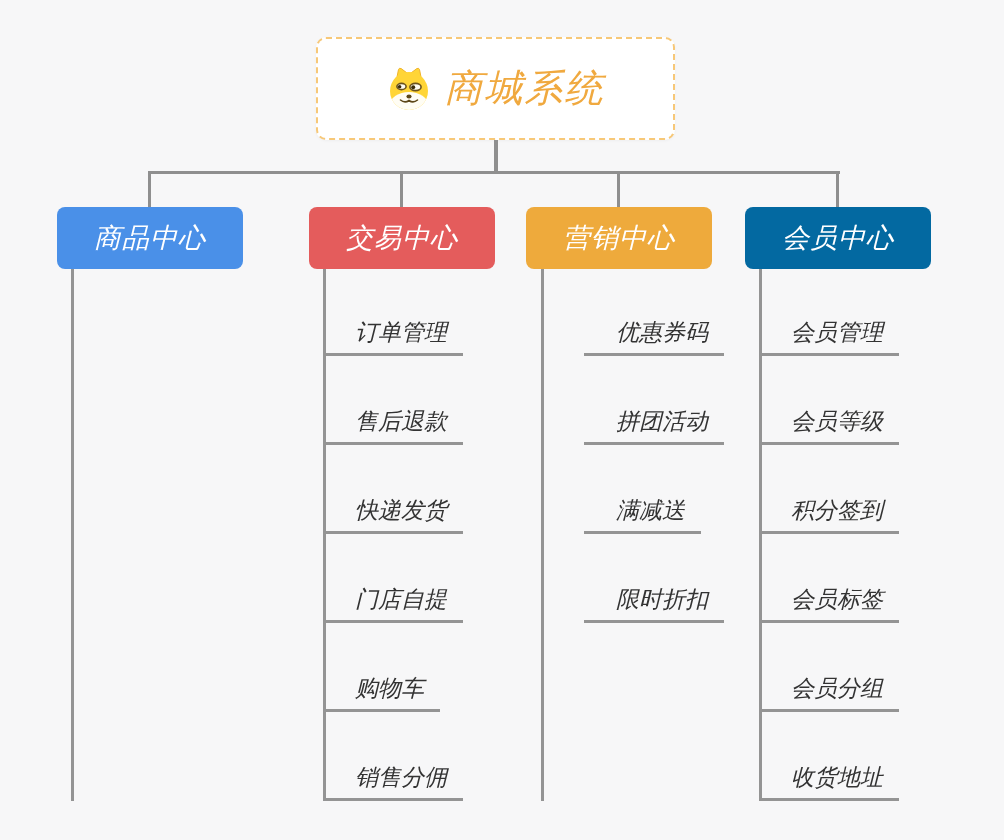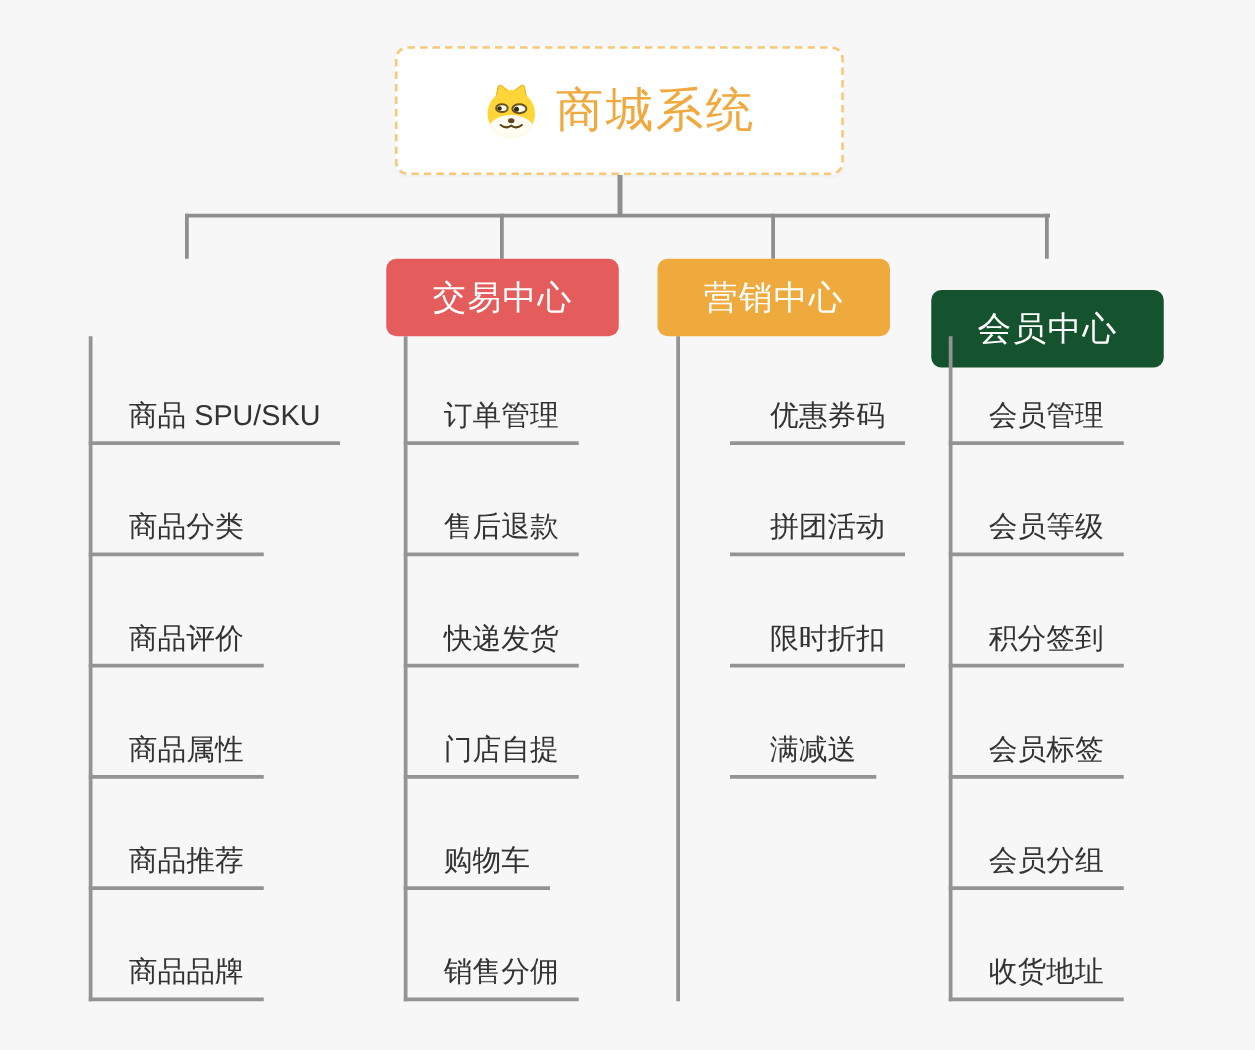--- a/index.html
+++ b/index.html
@@ -6,20 +6,21 @@
   body {
     font-family: "Liberation Sans", "DejaVu Sans", sans-serif;
     background: #f7f7f8;
   }
   .canvas {
     position: relative;
     width: 1004px;
     height: 840px;
     background: #f7f7f8;
     overflow: hidden;
+    font-style: italic;
   }
 
   
   .root-box {
     position: absolute;
     left: 316px; top: 37px;
     width: 359px; height: 103px;
     box-sizing: border-box;
     background: #ffffff;
     border: 2px dashed #f7c878;
@@ -128,50 +129,43 @@
     <span class="root-title">商城系统</span>
   </div>
 
   <div class="line stem"></div>
   <div class="line rail"></div>
   <div class="line drop drop-0"></div>
   <div class="line drop drop-1"></div>
   <div class="line drop drop-2"></div>
   <div class="line drop drop-3"></div>
 
+  <div class="branch-box box-0" style="background: rgb(74, 144, 232);">商品中心</div>
   <div class="branch-box box-1" style="background: rgb(228, 92, 92);">交易中心</div>
   <div class="branch-box box-2" style="background: rgb(238, 170, 60);">营销中心</div>
-  <div class="branch-box box-3" style="background: #14532d; margin-top: 25px;">会员中心</div>
+  <div class="branch-box box-3" style="background: #0369a1;">会员中心</div>
 
   <div class="branch-line bline-0"></div>
   <div class="branch-line bline-1"></div>
   <div class="branch-line bline-2"></div>
   <div class="branch-line bline-3"></div>
 
-  <div class="children kids-0">
-      <div class="child">商品 SPU/SKU</div>
-      <div class="child">商品分类</div>
-      <div class="child">商品评价</div>
-      <div class="child">商品属性</div>
-      <div class="child">商品推荐</div>
-      <div class="child">商品品牌</div>
-    </div>
   <div class="children kids-1">
       <div class="child">订单管理</div>
       <div class="child">售后退款</div>
       <div class="child">快递发货</div>
       <div class="child">门店自提</div>
       <div class="child">购物车</div>
       <div class="child">销售分佣</div>
     </div>
   <div class="children kids-2">
       <div class="child">优惠券码</div>
       <div class="child">拼团活动</div>
+      <div class="child">满减送</div>
       <div class="child">限时折扣</div>
-      <div class="child">满减送</div>
     </div>
   <div class="children kids-3">
       <div class="child">会员管理</div>
       <div class="child">会员等级</div>
       <div class="child">积分签到</div>
       <div class="child">会员标签</div>
       <div class="child">会员分组</div>
       <div class="child">收货地址</div>
     </div>
 

